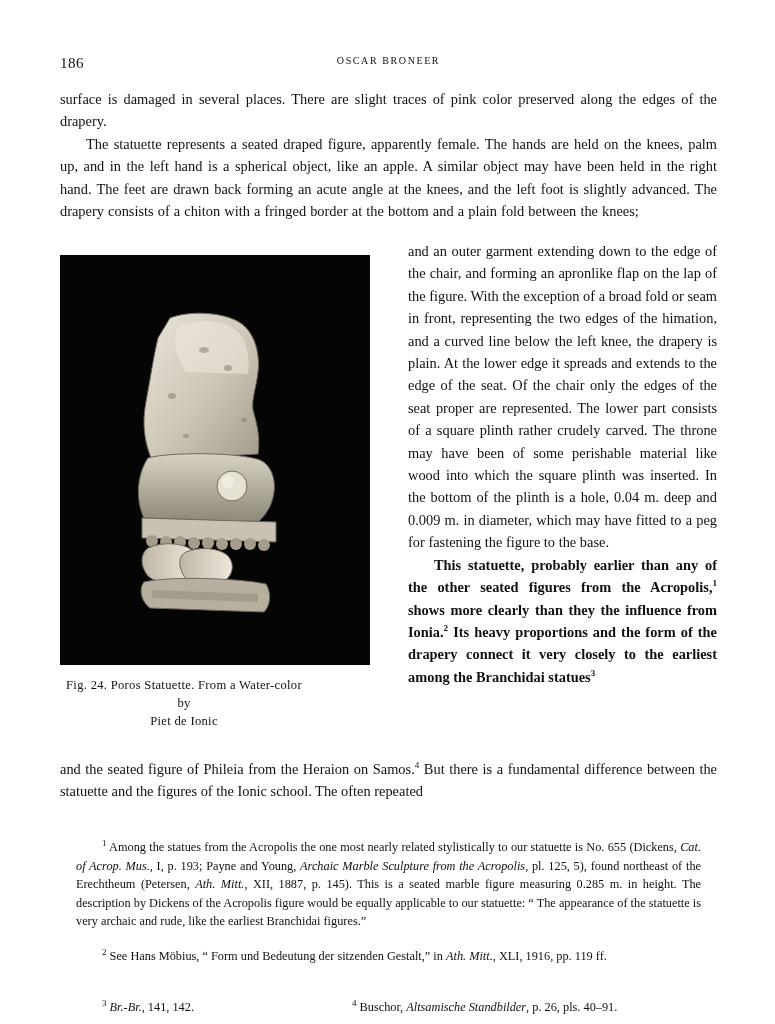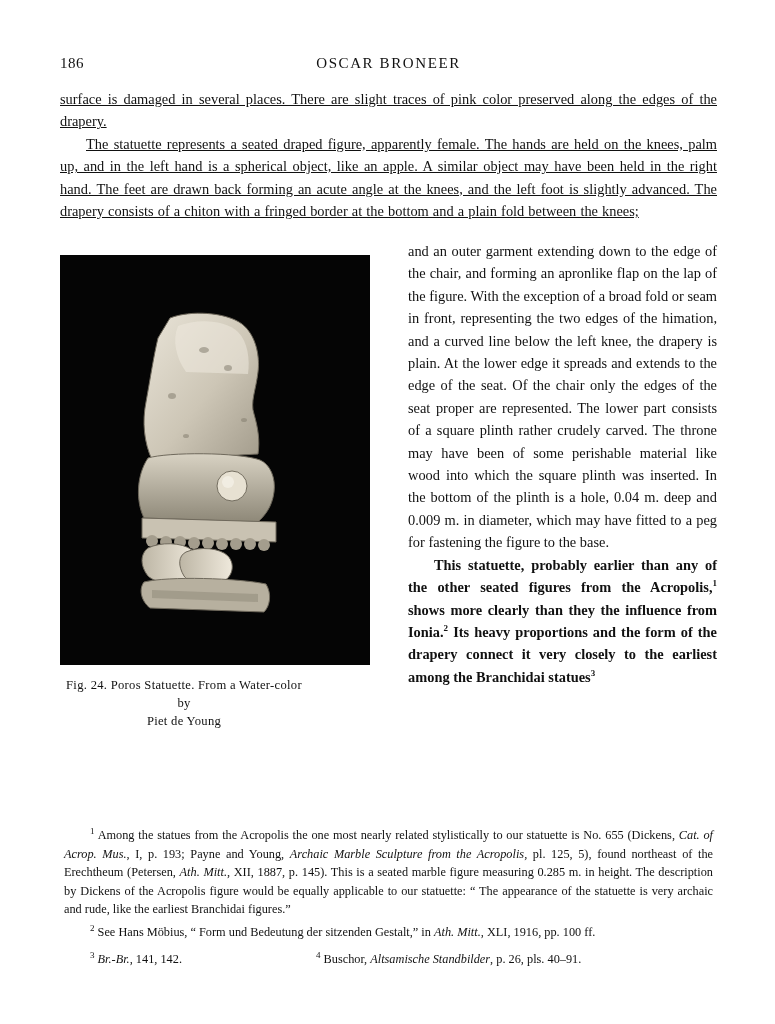--- a/index.html
+++ b/index.html
@@ -35,29 +35,28 @@
     top: 0;
     font-size: 15px;
     letter-spacing: 0.5px;
   }
   .running-head {
     position: absolute;
     left: 0;
     right: 0;
     top: 0;
     text-align: center;
-    font-size: 15px;
+    font-size: 10px;
     letter-spacing: 1.6px;
   }
   .body-col {
     position: absolute;
     left: 60px;
     right: 58px;
     top: 88px;
-    text-decoration: underline;
   }
   p.para {
     margin: 0;
     font-size: 14.4px;
     line-height: 22.4px;
     text-align: justify;
     text-justify: inter-word;
     word-spacing: 0.5px;
   }
   p.indent {
@@ -122,21 +121,21 @@
   .footnotes {
     position: absolute;
     left: 60px;
     right: 58px;
     top: 822px;
     font-size: 12.3px;
     line-height: 18.6px;
     text-align: justify;
   }
   .footnotes p {
-    margin: 4px;
+    margin: 16px;
   }
   .fn-first {
     text-indent: 26px;
   }
   sup {
     font-size: 9px;
     vertical-align: super;
     line-height: 0;
   }
   i { font-style: italic; }
@@ -212,34 +211,37 @@
           <ellipse cx="96" cy="40" rx="5" ry="3"></ellipse>
           <ellipse cx="120" cy="58" rx="4" ry="3"></ellipse>
           <ellipse cx="64" cy="86" rx="4" ry="3"></ellipse>
           <ellipse cx="136" cy="110" rx="3" ry="2"></ellipse>
           <ellipse cx="78" cy="126" rx="3" ry="2"></ellipse>
         </g>
       </svg>
     </div>
     <div class="figure-caption">
       <span>Fig. 24.   Poros Statuette.   From a Water-color by</span><br>
-      <span>Piet de Young</span>
+      <span>Piet de Ionic</span>
     </div>
   </div>
 
   <div class="right-col">
     <p>and an outer garment extending down to the edge of the chair, and forming an apronlike flap on the lap of the figure.  With the exception of a broad fold or seam in front, representing the two edges of the himation, and a curved line below the left knee, the drapery is plain.  At the lower edge it spreads and extends to the edge of the seat.  Of the chair only the edges of the seat proper are represented.  The lower part consists of a square plinth rather crudely carved.  The throne may have been of some perishable material like wood into which the square plinth was inserted.  In the bottom of the plinth is a hole, 0.04 m. deep and 0.009 m. in diameter, which may have fitted to a peg for fastening the figure to the base.</p>
     <p class="indent"><span>This statuette, probably earlier than any of the other seated figures from the Acropolis,</span><sup>1</sup><span> shows more clearly than they the influence from Ionia.</span><sup>2</sup><span>  Its heavy proportions and the form of the drapery connect it very closely to the earliest among the Branchidai statues</span><sup>3</sup></p>
   </div>
 
+  <div class="below-fig">
+    <p><span>and the seated figure of Phileia from the Heraion on Samos.</span><sup>4</sup><span>  But there is a fundamental difference between the statuette and the figures of the Ionic school.  The often repeated</span></p>
+  </div>
 
   <div class="footnotes">
     <p class="fn-first"><sup>1</sup><span> Among the statues from the Acropolis the one most nearly related stylistically to our statuette is No. 655 (Dickens, </span><i>Cat. of Acrop. Mus.</i><span>, I, p. 193; Payne and Young, </span><i>Archaic Marble Sculpture from the Acropolis</i><span>, pl. 125, 5), found northeast of the Erechtheum (Petersen, </span><i>Ath. Mitt.</i><span>, XII, 1887, p. 145).  This is a seated marble figure measuring 0.285 m. in height.  The description by Dickens of the Acropolis figure would be equally applicable to our statuette: “ The appearance of the statuette is very archaic and rude, like the earliest Branchidai figures.”</span></p>
 
-    <p class="fn-first"><sup>2</sup><span> See Hans Möbius, “ Form und Bedeutung der sitzenden Gestalt,” in </span><i>Ath. Mitt.</i><span>, XLI, 1916, pp. 100 ff.</span></p>
+    <p class="fn-first"><sup>2</sup><span> See Hans Möbius, “ Form und Bedeutung der sitzenden Gestalt,” in </span><i>Ath. Mitt.</i><span>, XLI, 1916, pp. 119 ff.</span></p>
 
     <div class="fn-flex">
       <p class="fn-first fn-a"><sup>3</sup> <i>Br.-Br.</i><span>, 141, 142.</span></p>
       <p><sup>4</sup><span> Buschor, </span><i>Altsamische Standbilder</i><span>, p. 26, pls. 40–91.</span></p>
     </div>
   </div>
 
 </div>
 
 </body></html>

